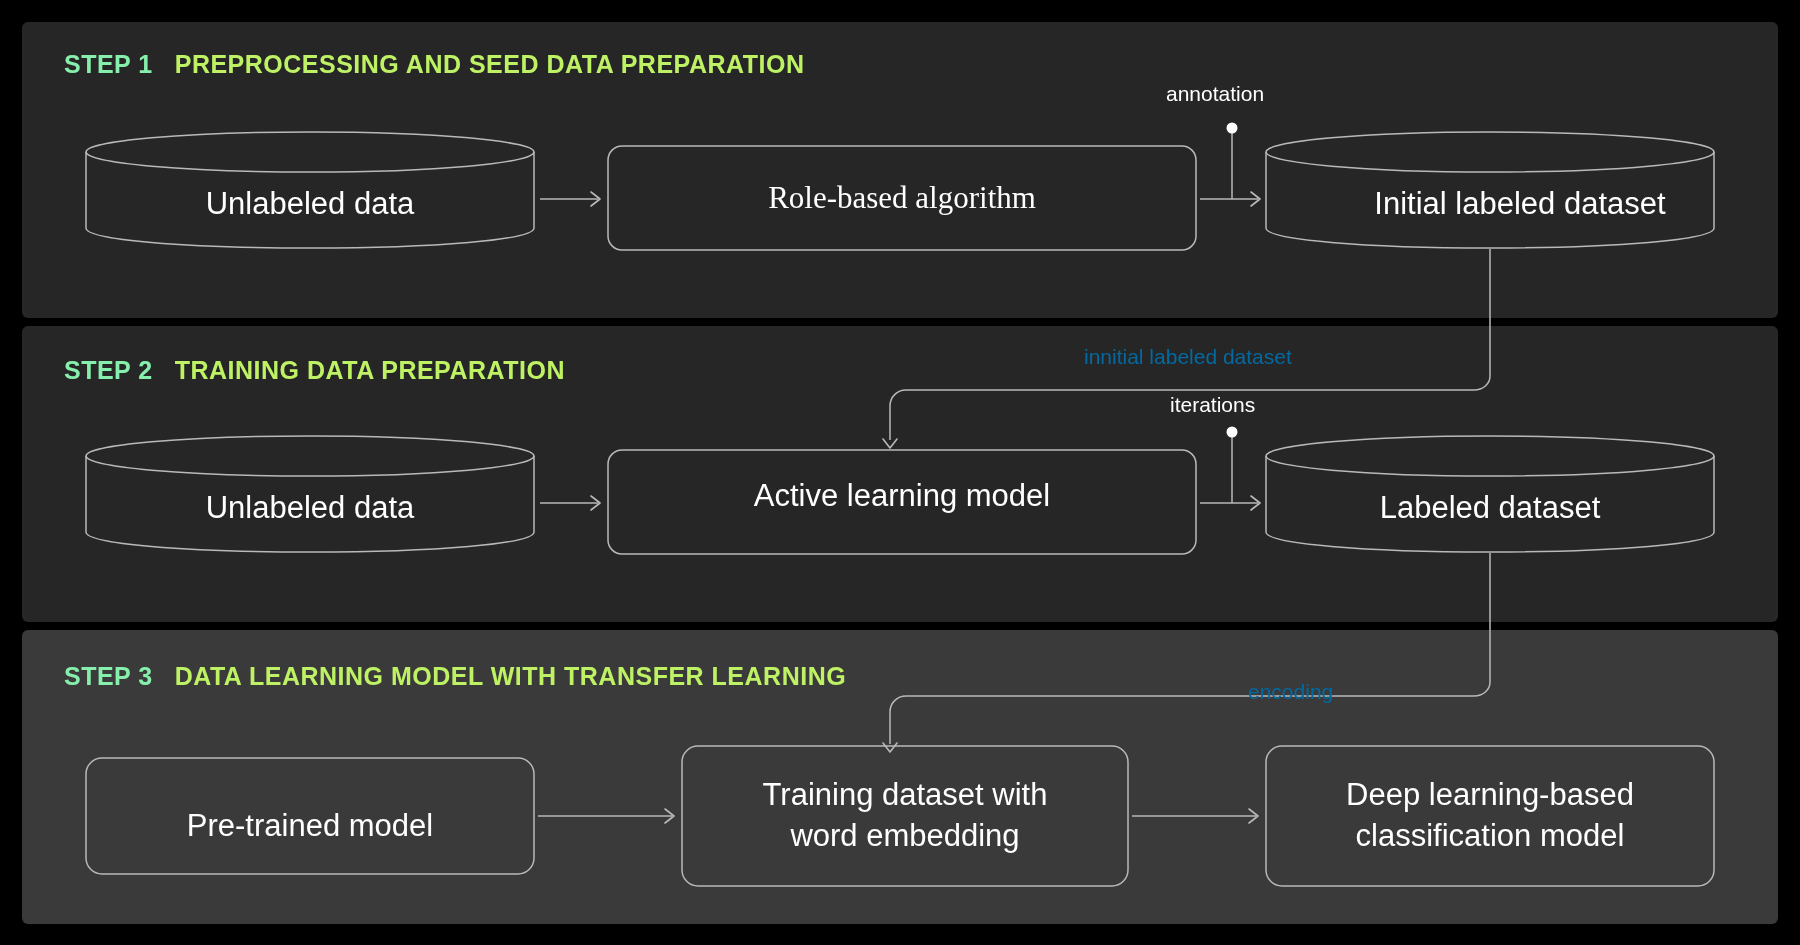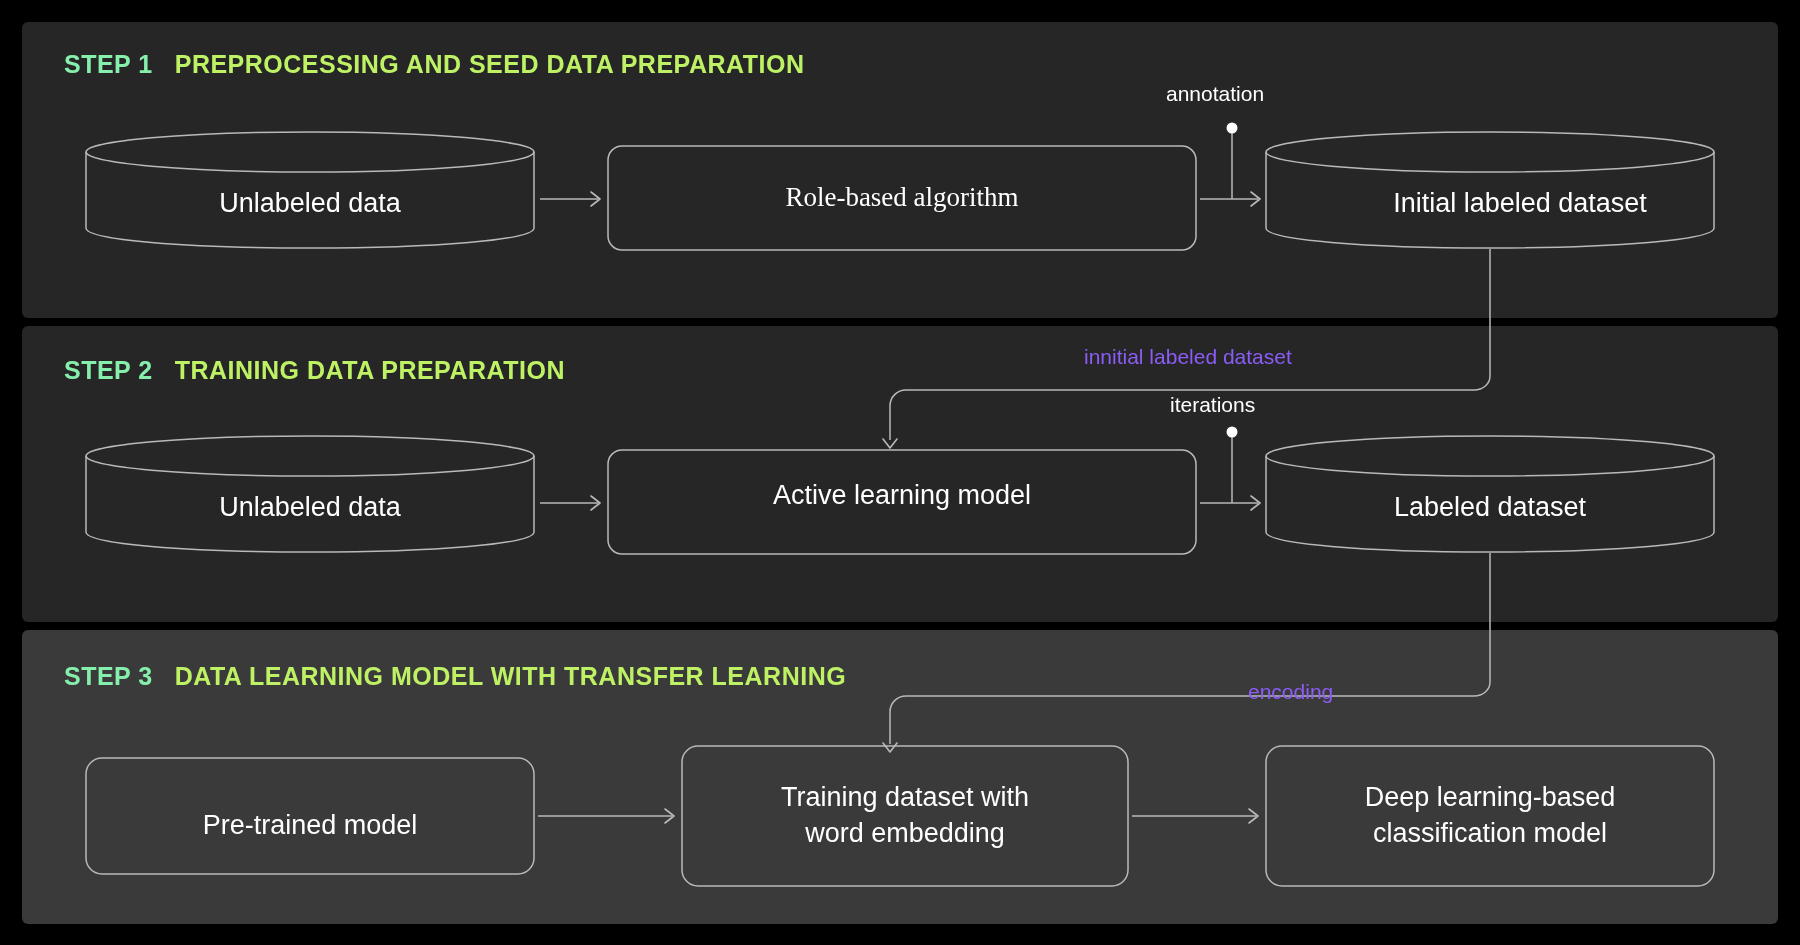--- a/index.html
+++ b/index.html
@@ -17,26 +17,26 @@
   .step-head .num{color:#86efac;}
   .step-head .ttl{color:#bef264;margin-left:22px;}
   #head-1{top:50px;}
   #head-2{top:356px;}
   #head-3{top:662px;}
 
   
   #art{position:absolute;left:0;top:0;width:1800px;height:945px;}
 
   
-  .node-label{position:absolute;color:#ffffff;font-size:27px;
+  .node-label{position:absolute;color:#ffffff;font-size:31px;
               text-align:center;line-height:1.32;
               display:flex;align-items:center;justify-content:center;}
   .edge-label{position:absolute;font-size:21px;white-space:nowrap;}
   .edge-label.white{color:#ffffff;}
-  .edge-label.gray{color:#8b5cf6;}
+  .edge-label.gray{color:#0369a1;}
 </style>
 </head>
 <body>
 
 <div id="stage">
 
   <div class="panel" id="panel-1"></div>
   <div class="panel" id="panel-2"></div>
   <div class="panel" id="panel-3"></div>
 

